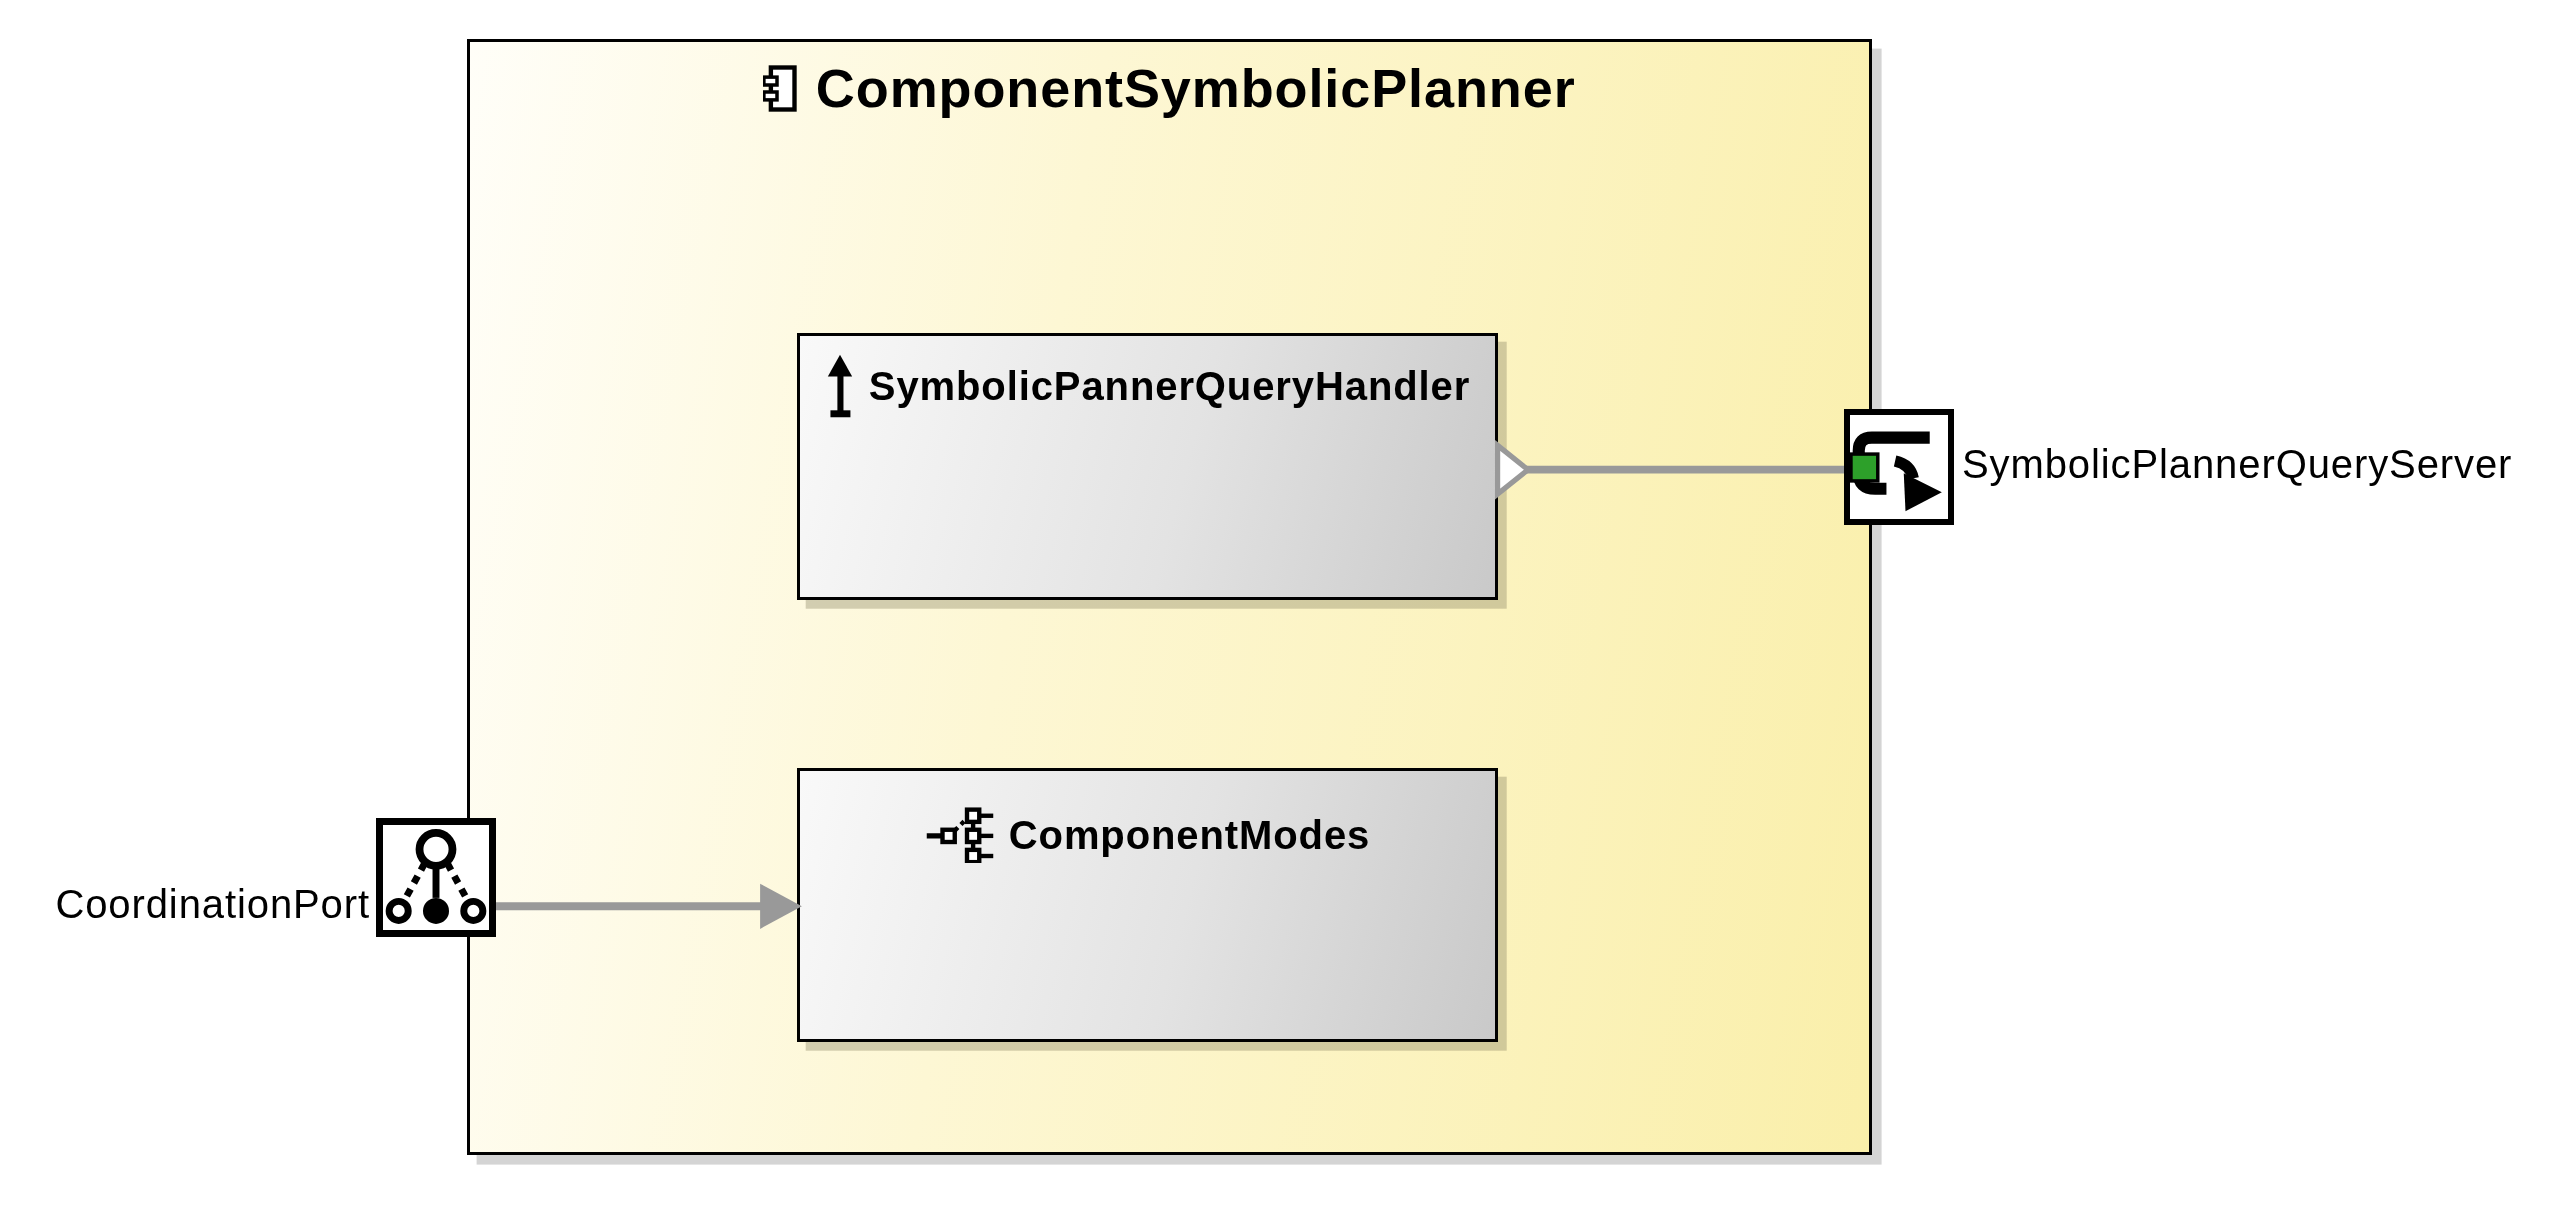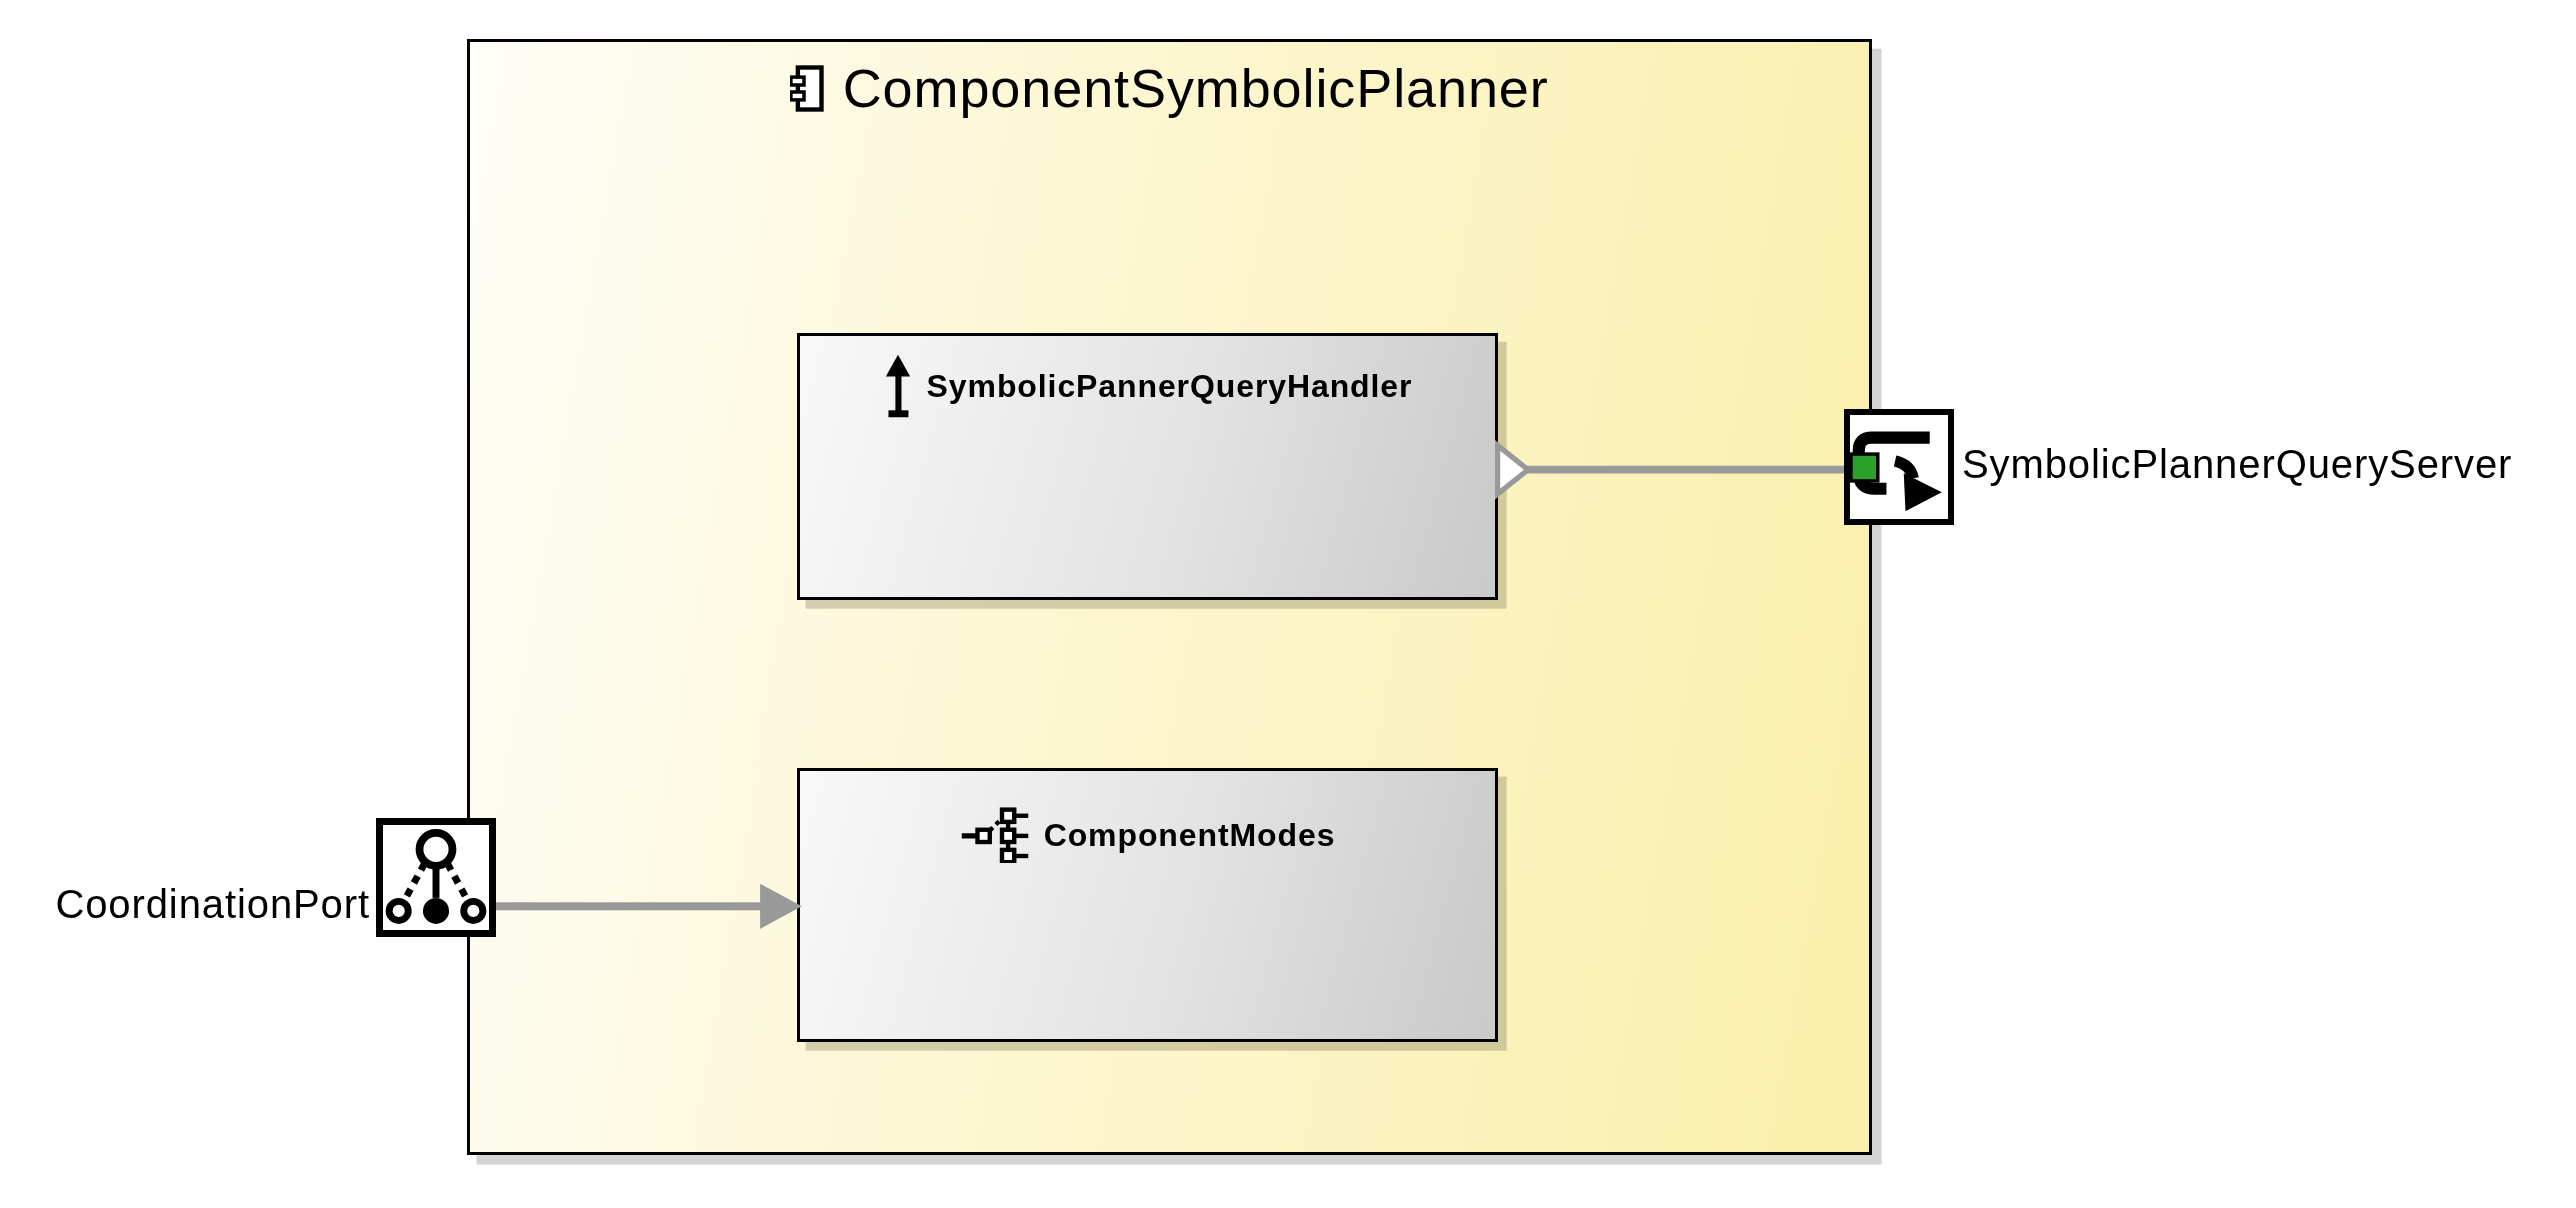--- a/index.html
+++ b/index.html
@@ -13,34 +13,34 @@
   .outer-box {
     position:absolute; left:467px; top:39px; width:1405px; height:1116px;
     box-sizing:border-box; border:3.5px solid #000;
     background:linear-gradient(100deg,#fffef8 0%,#fdf7d4 40%,#faefaa 100%);
     box-shadow:9.6px 9.6px 0 #d4d4d4;
   }
   .title-row {
     position:absolute; left:467px; top:57px; width:1405px;
     display:flex; justify-content:center; align-items:center; gap:17.4px;
   }
-  .title-text { font-size:54px; font-weight:normal; letter-spacing:0.9px; white-space:nowrap; }
+  .title-text { font-size:54px; font-weight:bold; letter-spacing:0.9px; white-space:nowrap; }
 
   
   .inner-box {
     position:absolute; box-sizing:border-box; border:3.5px solid #000;
     background:linear-gradient(105deg,#f9f9f9 0%,#e3e3e3 55%,#c9c9c9 100%);
     box-shadow:8.7px 8.7px 0 rgba(140,134,100,0.38);
   }
   .handler-box { left:797px; top:333px; width:701px; height:267px; }
   .modes-box   { left:797px; top:768px; width:701px; height:274px; }
   .inner-row { display:flex; align-items:center; justify-content:center; gap:14px; }
   .handler-box .inner-row { margin-top:17.4px; }
   .modes-box   .inner-row { margin-top:36px; }
-  .inner-label { font-size:32px; font-weight:bold; letter-spacing:0.9px; white-space:nowrap; }
+  .inner-label { font-size:40px; font-weight:bold; letter-spacing:0.9px; white-space:nowrap; }
 
   
   .connectors { position:absolute; left:0; top:0; }
 
   
   .port {
     position:absolute; box-sizing:border-box; background:#fff;
     display:flex; align-items:center; justify-content:center;
   }
   .port-right { left:1844px; top:409px; width:110px; height:116px; border:6px solid #000; }

